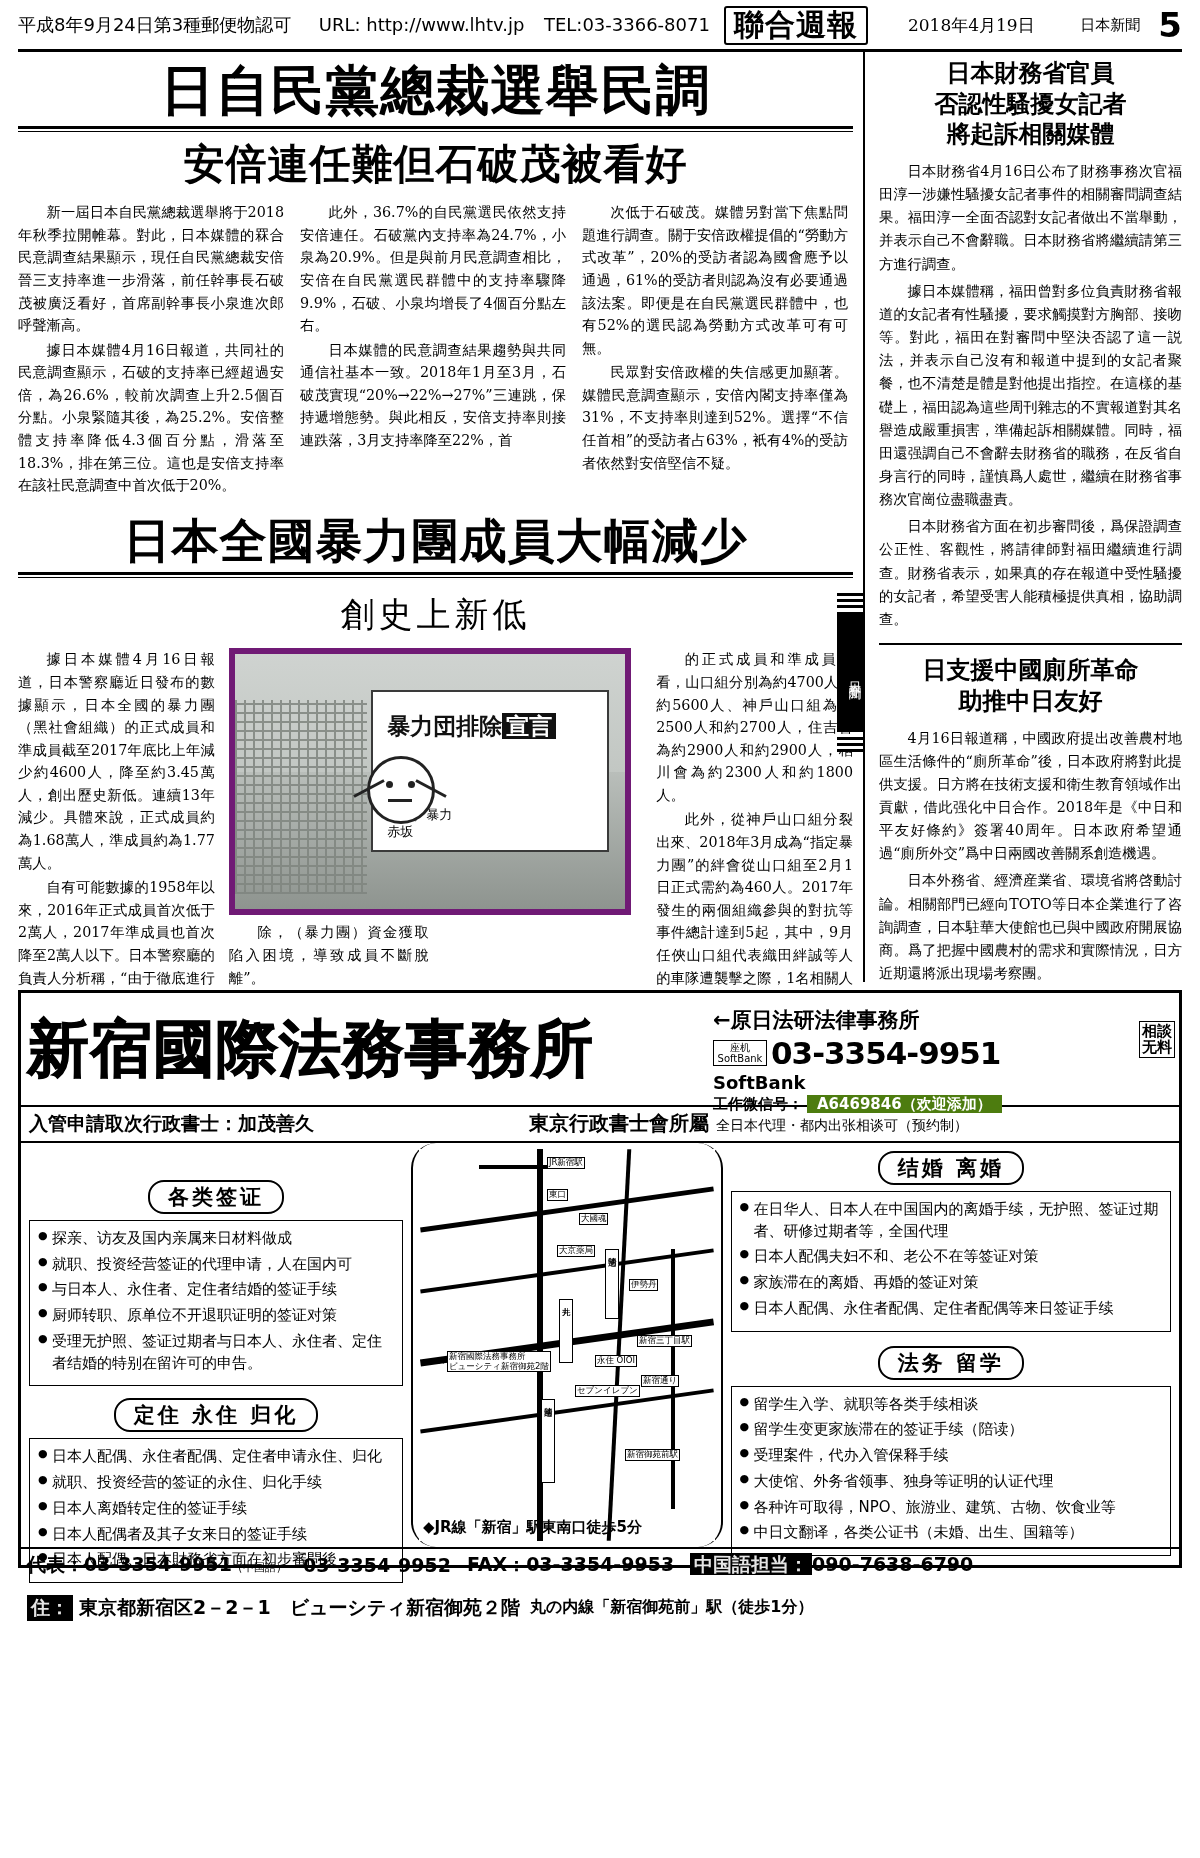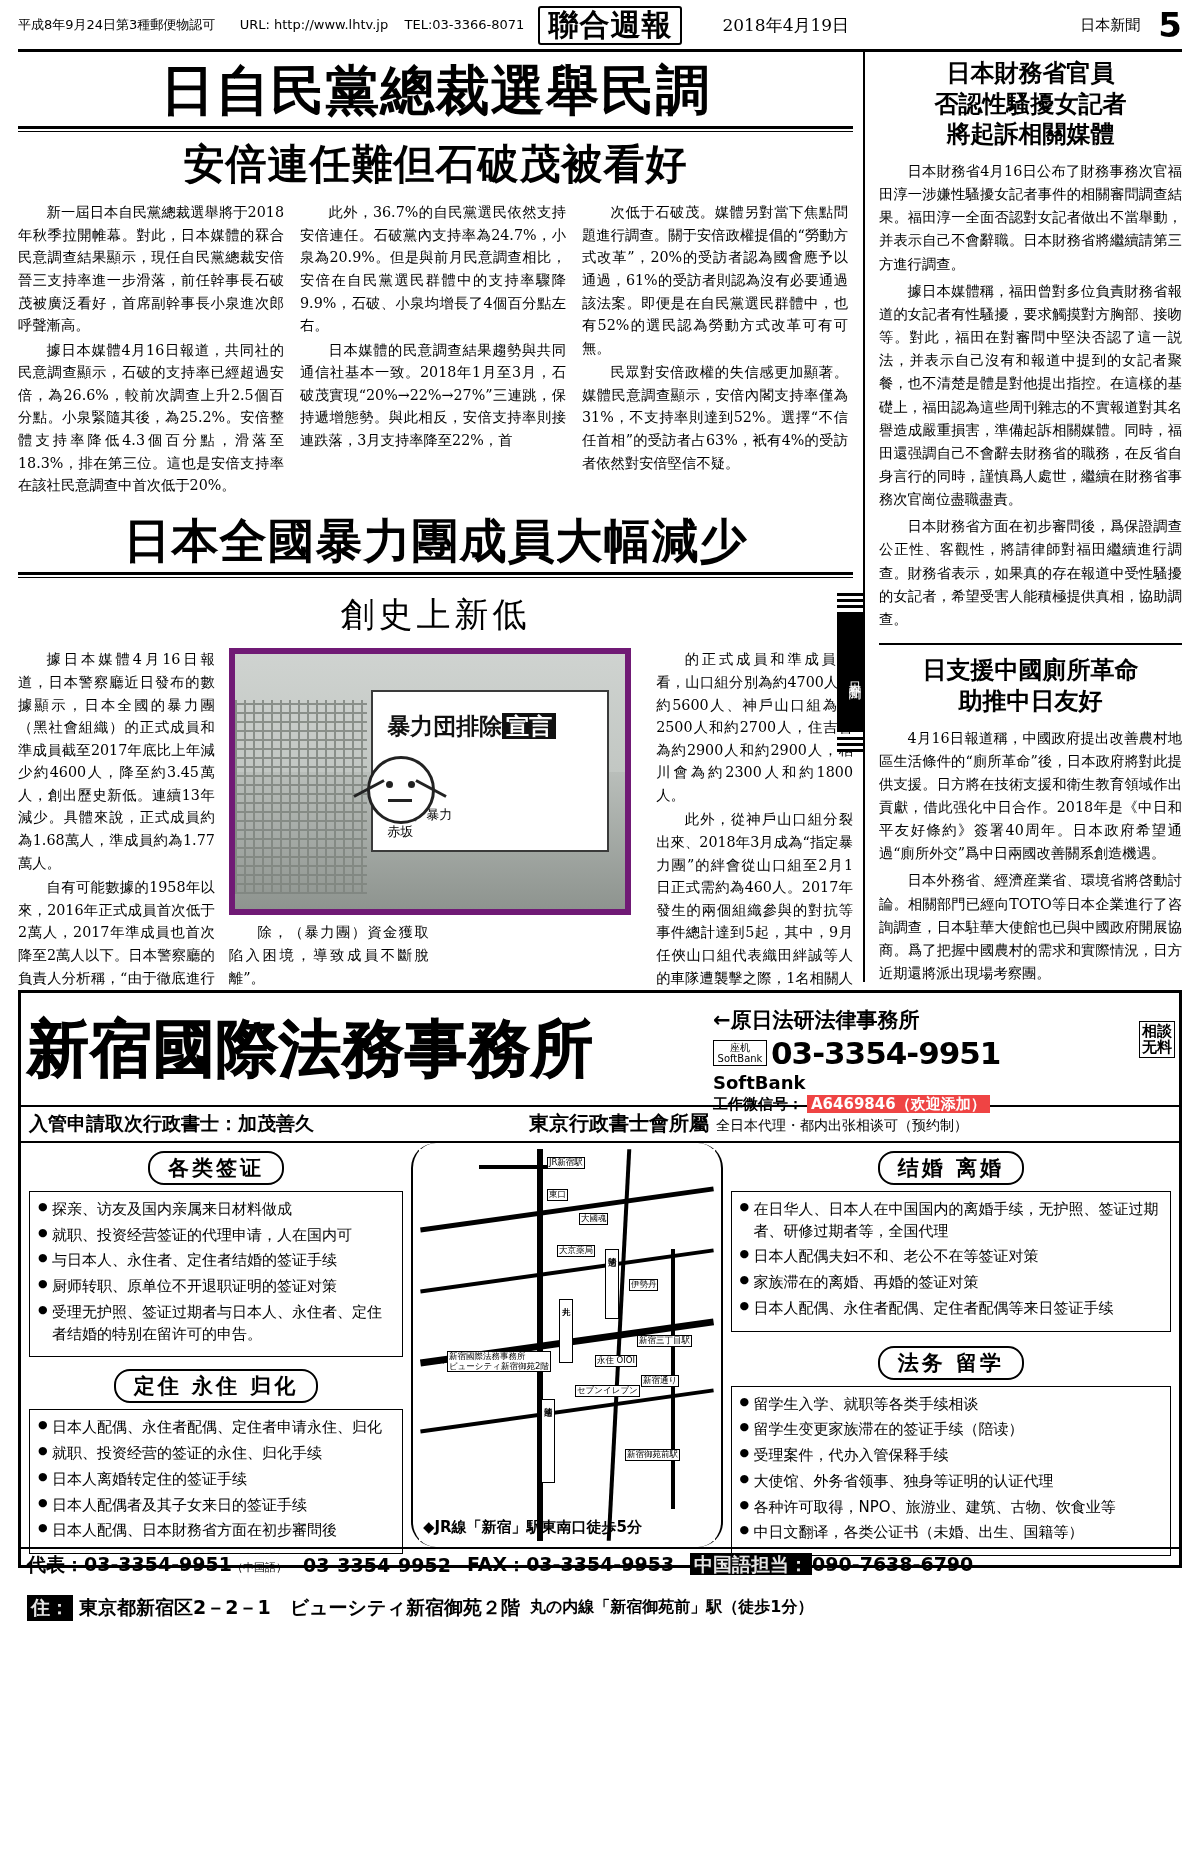--- a/index.html
+++ b/index.html
@@ -1,21 +1,21 @@
 <!DOCTYPE html>
 <html><head>
 <meta charset="utf-8">
 <style>
   html,body{margin:0;padding:0;background:#ffffff;}
   body{width:1200px;height:1858px;font-family:"DejaVu Serif","Liberation Serif",serif;color:#000;position:relative;overflow:hidden;}
   .page{width:1200px;height:1858px;position:relative;box-sizing:border-box;padding:0 18px;}
 
   
   .masthead{display:flex;align-items:center;border-bottom:3px solid #000;padding:6px 0 4px 0;position:relative;}
-  .mh-left{font-family:"DejaVu Sans","Liberation Sans",sans-serif;font-size:13px;white-space:nowrap;letter-spacing:0px;}
+  .mh-left{font-family:"DejaVu Sans","Liberation Sans",sans-serif;font-size:18px;white-space:nowrap;letter-spacing:0px;}
   .mh-left .sep{display:inline-block;width:16px;}
   .mh-title{border:2px solid #000;border-radius:3px;font-size:30px;font-weight:bold;padding:0 8px;line-height:1.16;margin:0 14px;letter-spacing:1px;}
   .mh-date{font-size:17px;margin-left:26px;white-space:nowrap;}
   .mh-paper{font-size:15px;margin-left:auto;margin-right:18px;white-space:nowrap;}
   .mh-pageno{font-size:34px;font-weight:bold;font-family:"DejaVu Sans","Liberation Sans",sans-serif;line-height:1;}
 
   
   .content{display:flex;height:930px;}
   .col-main{width:845px;position:relative;padding-right:10px;box-sizing:border-box;}
   .col-side{width:320px;border-left:2px solid #000;padding-left:14px;box-sizing:border-box;position:relative;}
@@ -65,30 +65,30 @@
   .ad-name{flex:1;display:flex;align-items:center;padding-left:6px;}
   .ad-name span{font-family:"DejaVu Sans","Liberation Sans",sans-serif;font-weight:bold;font-size:62px;letter-spacing:1px;-webkit-text-stroke:1px #000;}
   .ad-contact{width:470px;border-left:0;padding:3px 6px 0 4px;box-sizing:border-box;margin-top:10px;}
   .ad-former{font-family:"DejaVu Sans","Liberation Sans",sans-serif;font-weight:bold;font-size:21px;white-space:nowrap;}
   .tel-row{display:flex;align-items:center;margin-top:1px;}
   .tel-badge{border:1px solid #000;font-size:10px;line-height:1.1;text-align:center;padding:1px 2px;width:48px;margin-right:4px;font-family:"DejaVu Sans","Liberation Sans",sans-serif;}
   .tel-num{font-family:"DejaVu Sans","Liberation Sans",sans-serif;font-weight:bold;font-size:31px;letter-spacing:-1px;}
   .tel-lbl{font-family:"DejaVu Sans","Liberation Sans",sans-serif;font-weight:bold;font-size:18px;width:82px;}
   .soudan{position:absolute;right:4px;top:28px;border:1px solid #000;font-family:"DejaVu Sans","Liberation Sans",sans-serif;font-weight:bold;font-size:15px;line-height:1.05;text-align:center;padding:2px 2px;width:30px;}
   .wechat{font-family:"DejaVu Sans","Liberation Sans",sans-serif;font-weight:bold;font-size:15px;margin-top:2px;}
-  .wechat .box{background:#ef4444;color:#fff;padding:0 4px;margin-left:4px;font-weight:bold;}
+  .wechat .box{background:#4d7c0f;color:#fff;padding:0 10px;margin-left:4px;font-weight:bold;}
 
   .ad-sub{display:flex;border-bottom:2px solid #000;height:34px;align-items:center;font-family:"DejaVu Sans","Liberation Sans",sans-serif;}
   .ad-sub .l{width:468px;font-weight:bold;font-size:19px;padding-left:8px;box-sizing:border-box;}
   .ad-sub .r{font-weight:bold;font-size:20px;padding-left:40px;}
   .ad-sub .r small{font-weight:normal;font-size:14px;}
 
   .ad-cols{display:flex;height:404px;}
   .ad-col{box-sizing:border-box;padding:6px 8px;}
-  .ad-col.left{width:398px;}
+  .ad-col.left{width:398px;margin-top:29px;}
   .ad-col.mid{width:318px;border-left:2px solid #000;border-right:2px solid #000;position:relative;border-radius:25px;}
   .ad-col.right{width:466px;}
   .cap{text-align:center;margin:2px 0 6px 0;}
   .cap span{display:inline-block;border:2px solid #000;border-radius:16px;font-family:"DejaVu Sans","Liberation Sans",sans-serif;font-weight:bold;font-size:21px;padding:1px 18px;letter-spacing:3px;}
   .ad-box{border:1px solid #000;padding:7px 8px;box-sizing:border-box;}
   .ad-li{font-family:"DejaVu Sans","Liberation Sans",sans-serif;font-size:15px;line-height:1.45;margin-bottom:4px;position:relative;padding-left:14px;}
   .ad-li:before{content:"●";position:absolute;left:0;top:0;font-size:11px;}
 
   .map{position:absolute;inset:6px;background:#fff;overflow:hidden;}
   .map .road{position:absolute;background:#000;}

